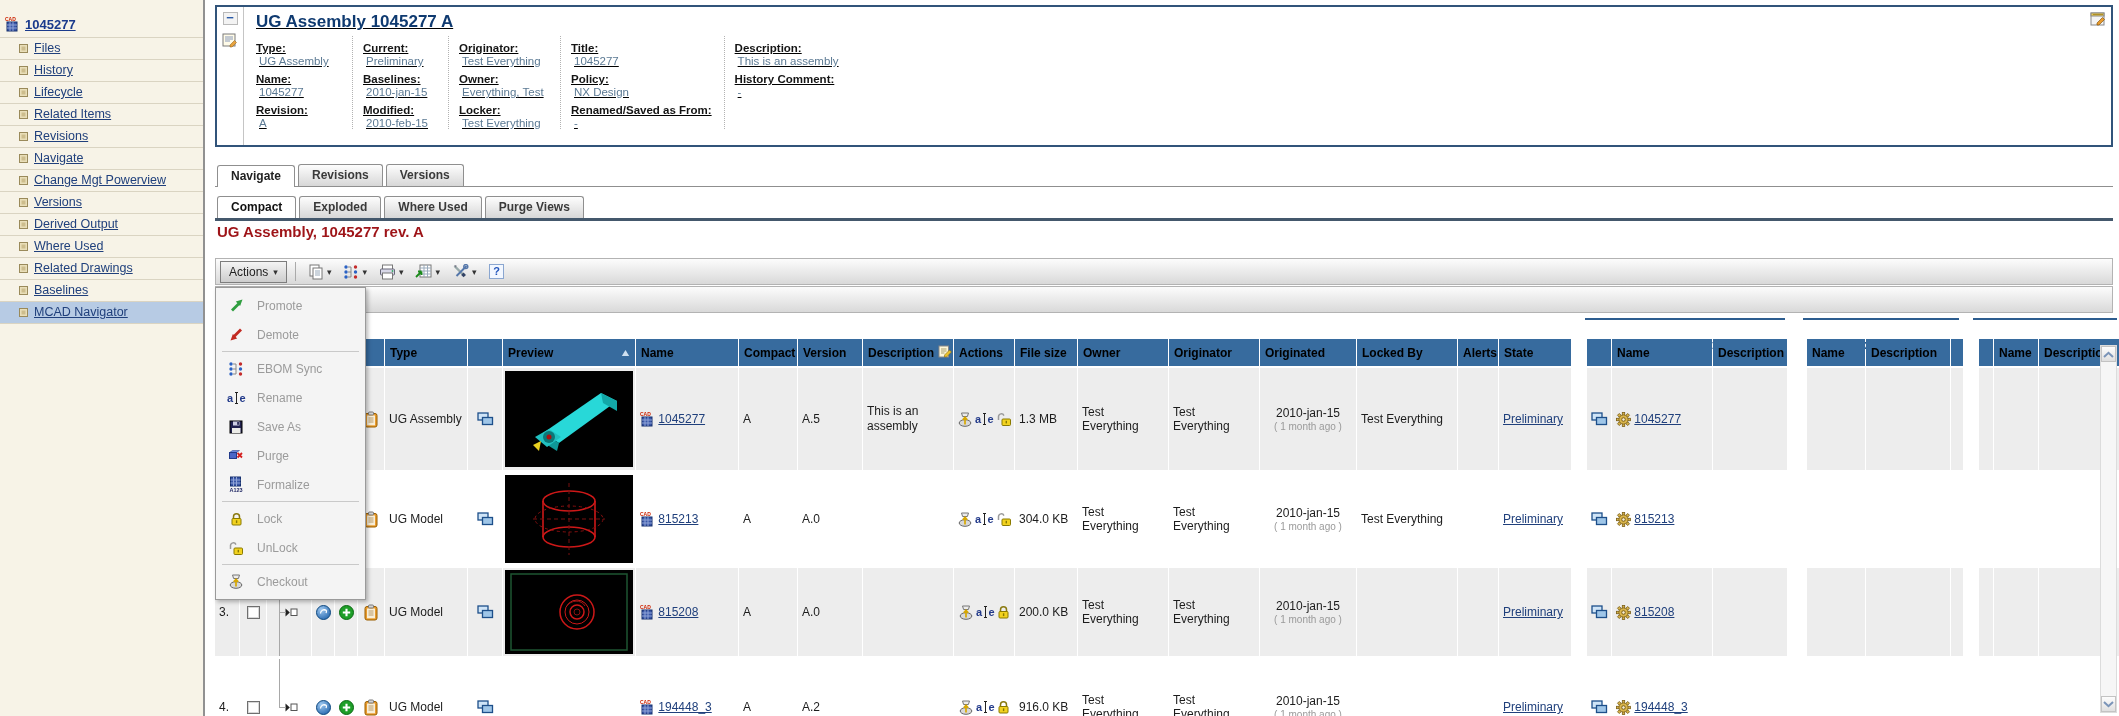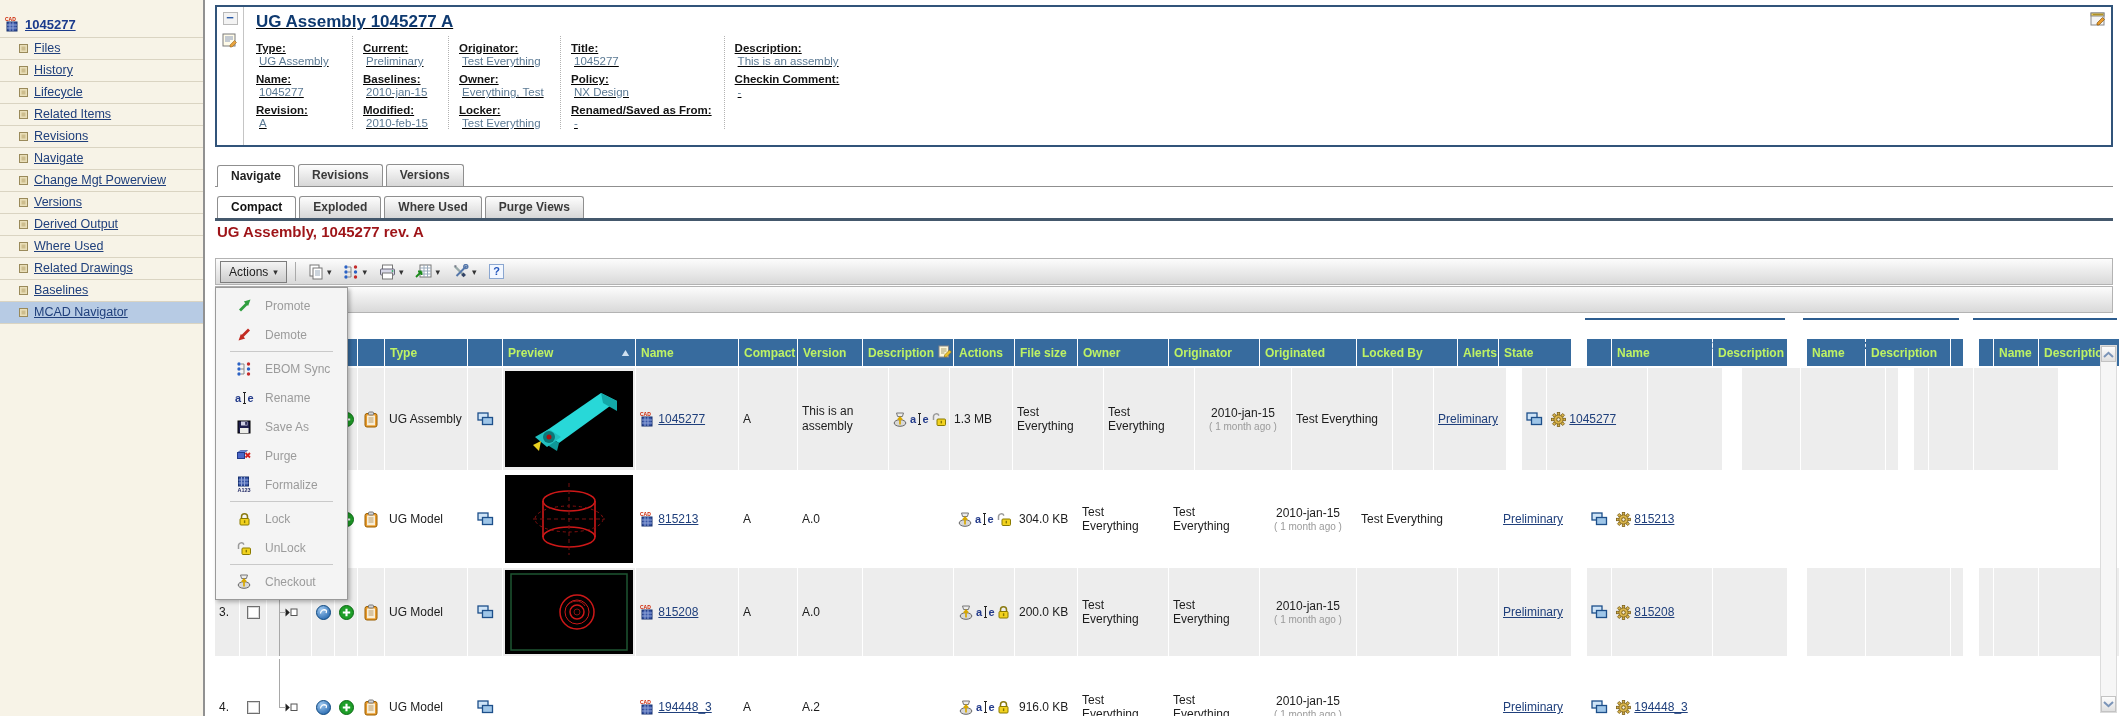--- a/index.html
+++ b/index.html
@@ -58,36 +58,36 @@
   .toolbar2 { top:286px; gap:10px; padding-left:8px; }
   .actions-btn { display:flex; align-items:center; gap:5px; font-size:12px; color:#222;
                  border:1px solid #7d7d7d; background:linear-gradient(#f4f4f4,#cdcdcd);
                  padding:3px 8px; cursor:pointer; font-family:inherit; }
   .dd-arrow { font-size:9px; color:#333; }
   .tb-sep { width:1px; height:19px; background:#aaa; margin:0 4px; }
   .tbtn { display:flex; align-items:center; gap:3px; padding:2px 3px; cursor:pointer;
           border:1px solid transparent; background:none; }
 
   
-  .menu { position:absolute; left:8px; top:287px; width:133px; z-index:40;
+  .menu { position:absolute; left:8px; top:287px; width:151px; z-index:40;
           background:#f4f4f4; border:1px solid #9a9a9a; box-shadow:2px 2px 4px rgba(0,0,0,.28);
-          padding:3px 12px; }
+          padding:3px 4px; }
   .menu-item { display:flex; align-items:center; height:29px; padding-left:7px; gap:12px; cursor:default; }
   .menu-item .mi-label { font-size:12px; color:#9b9b9b; }
   .menu-div { height:1px; background:#c9c9c9; margin:2px 2px; }
   .mi-icon { width:18px; display:flex; justify-content:center; }
 
   
   .tablewrap { position:absolute; left:8px; top:315px; }
   .grouplabels { display:flex; height:24px; }
   .glabel { border-top:2px solid #2d5d8f; margin-top:3px; text-align:center; font-size:12px;
             font-weight:bold; color:#1c4f86; padding-top:18px; white-space:nowrap; }
   .trow { display:flex; gap:1px; margin-bottom:3px; }
   .thead { margin-bottom:2px; }
-  .thead .cell { background:#376b9e; color:#bef264; font-weight:bold; font-size:12px;
+  .thead .cell { background:#376b9e; color:#000000; font-weight:bold; font-size:12px;
                  height:27px; display:flex; align-items:center; padding:0 5px; white-space:nowrap; }
   .cell { display:flex; align-items:center; padding:0 4px; font-size:12px; color:#1c1c1c;
           overflow:hidden; }
   .shade-g .cell { background:#ededed; }
   .shade-w .cell { background:#fff; }
   .gap { background:transparent !important; }
   a.tlink { color:#20407c; text-decoration:underline; cursor:pointer; white-space:nowrap; }
   .cent { justify-content:center; }
   .two-line { flex-direction:column; justify-content:center; align-items:center; }
   .ago { font-size:10px; color:#9a9a9a; margin-top:1px; }
@@ -319,21 +319,21 @@
                 <div class="ib-label">Renamed/Saved as From:</div>
                 <div class="ib-value">-</div>
               </div>
             </div>
             <div class="ib-col" style="min-width:200px">
               <div class="ib-field">
                 <div class="ib-label">Description:</div>
                 <div class="ib-value">This is an assembly</div>
               </div>
               <div class="ib-field">
-                <div class="ib-label">Checkin Comment:</div>
+                <div class="ib-label">History Comment:</div>
                 <div class="ib-value">-</div>
               </div>
             </div>
           </div>
         <span class="ib-edit" id="ib-edit"><span class="ic">
               <svg width="17" height="17">
                 <rect x="1" y="3" width="13" height="12" fill="#f4f4f4" stroke="#888"></rect>
                 <rect x="1" y="3" width="13" height="3" fill="#e8c84a" stroke="#888"></rect>
                 <path d="M3.5 4.5h1M5.5 4.5h1M7.5 4.5h1M9.5 4.5h1M11.5 4.5h1" stroke="#7a5a00"></path>
                 <path d="M7 13l5.5-5.5 2 2L9 15H7z" fill="#e89a2d" stroke="#7a4a00" stroke-width=".6"></path>
@@ -643,20 +643,23 @@
           </div>
           <div class="cell " style="width:102px"><span class="ic">
               <svg width="15" height="17" viewBox="0 0 15 17">
                 <text x="0" y="5" font-size="5" fill="#cc2200" font-weight="bold">CAD</text>
                 <rect x="2" y="6" width="10" height="9" fill="#3a57a8" stroke="#16306e"></rect>
                 <path d="M2 9h10M2 12h10M5 6v9M8 6v9" stroke="#9fb2e0" stroke-width="1" opacity=".85"></path>
               </svg>
             </span>&nbsp;<a class="tlink">1045277</a></div>
           <div class="cell " style="width:58px">
             <span>A</span>
+          </div>
+          <div class="cell " style="width:64px">
+            <span>A.5</span>
           </div>
           <div class="cell " style="width:90px">
             <span class="desc-text">This is an assembly</span>
           </div>
           <div class="cell cent acts" style="width:60px">
             <span class="ic">
               <svg width="16" height="15">
                 <path d="M4.5 1h7l-1.1 3.5H5.6z" fill="#ececec" stroke="#777"></path>
                 <ellipse cx="8" cy="11" rx="5.8" ry="3.3" fill="#d8d8d8" stroke="#666"></ellipse>
                 <path d="M8 12.5V5.5M5.8 7.8L8 5.2l2.2 2.6" stroke="#d8a800" stroke-width="1.7" fill="none"></path>

